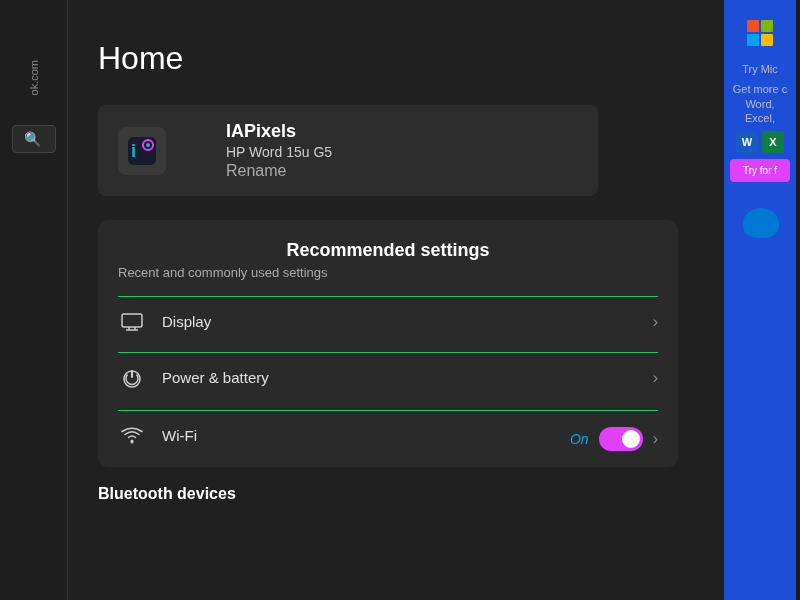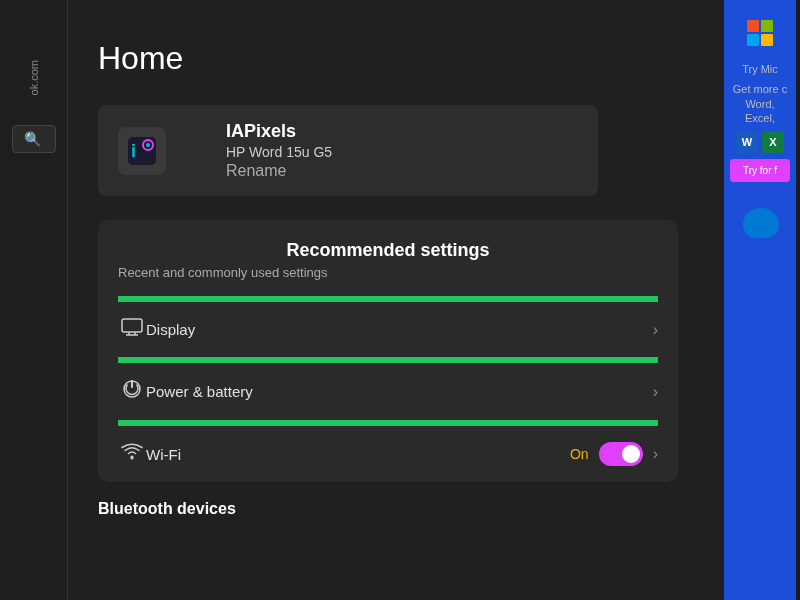--- a/index.html
+++ b/index.html
@@ -159,24 +159,25 @@
       color: #aaa;
       margin-bottom: 16px;
     }
 
     .settings-list {
       list-style: none;
     }
 
     .settings-item {
       display: flex;
-      align-items: center;
+      align-items: flex-start;
       padding: 16px 0;
-      border-top: 6px solid #22c55e;
+      border-top: 1px solid #22c55e;
       cursor: pointer;
+      gap: 16px;
     }
 
     .settings-item-icon {
       font-size: 20px;
       color: #ccc;
       width: 28px;
       text-align: center;
       flex-shrink: 0;
     }
 
@@ -188,21 +189,22 @@
 
     .settings-item-right {
       display: flex;
       align-items: center;
       gap: 10px;
       color: #aaa;
     }
 
     .settings-item-value {
       font-size: 14px;
-      color: #eab308;
+      color: #0ea5e9;
+      font-style: italic;
     }
 
     
     .toggle {
       width: 44px;
       height: 24px;
       background: #e040fb;
       border-radius: 12px;
       position: relative;
       cursor: pointer;

